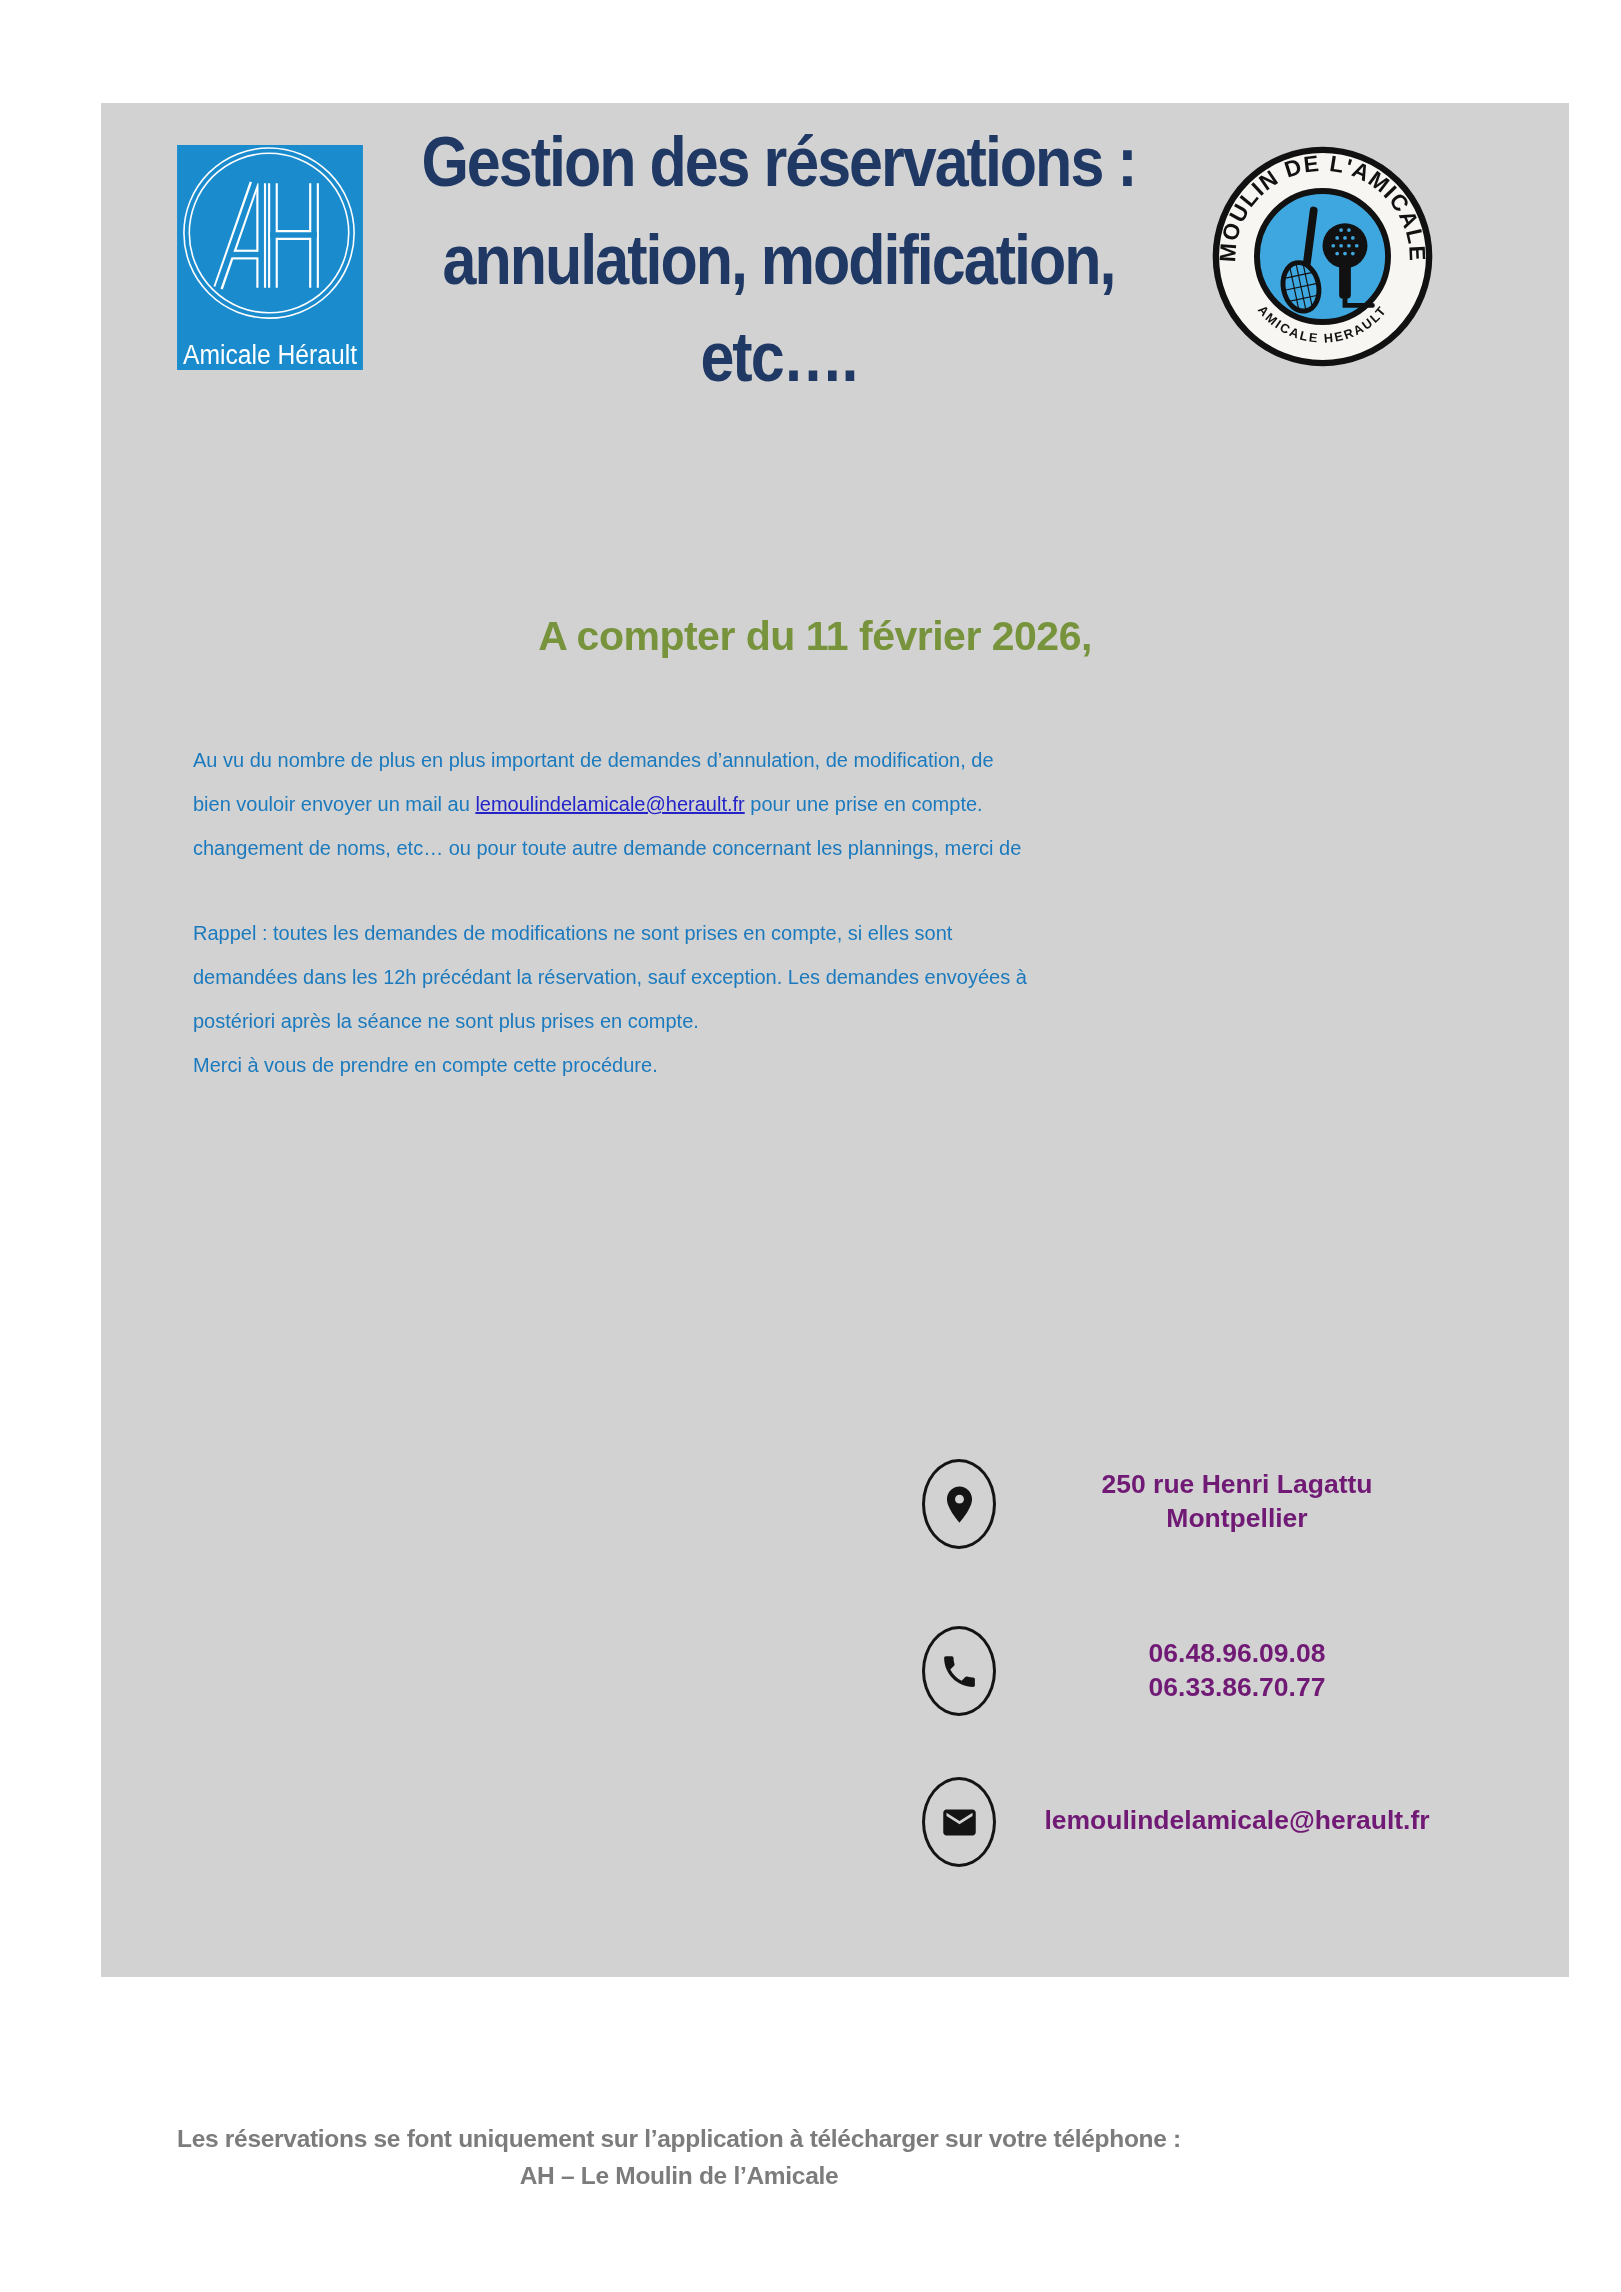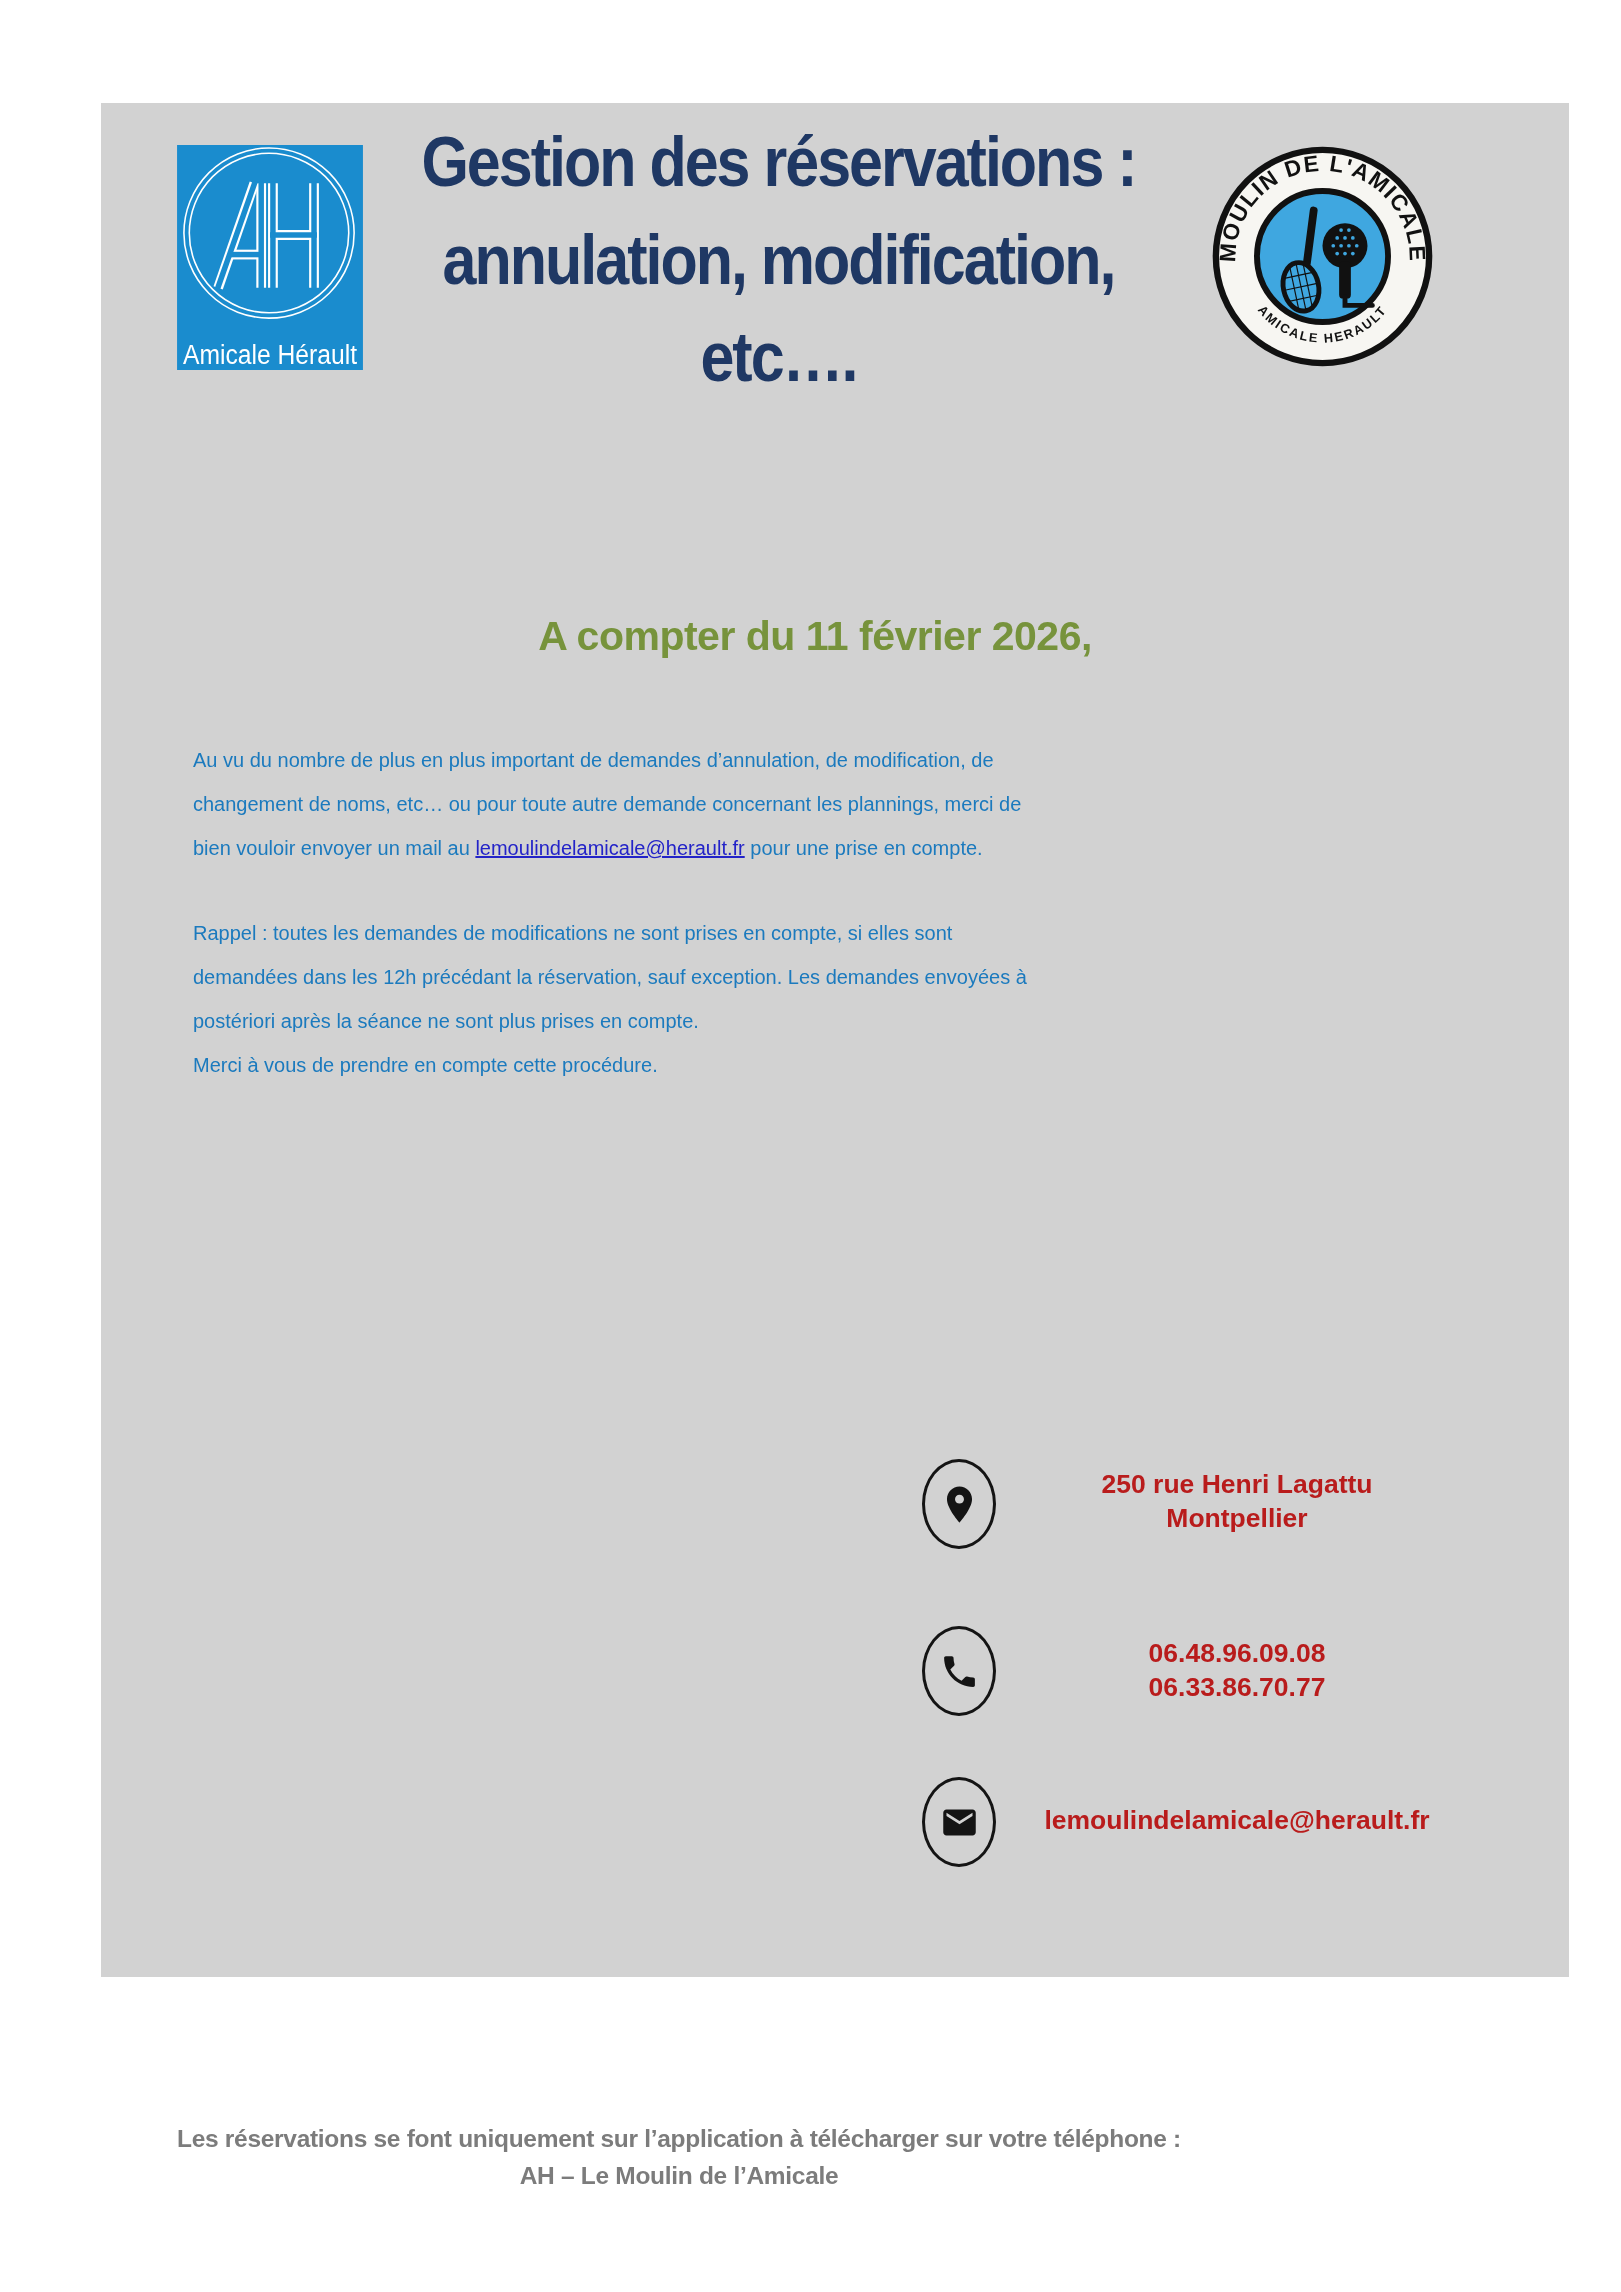--- a/index.html
+++ b/index.html
@@ -45,21 +45,21 @@
   .contact-icon{
     position:absolute;width:74px;height:90px;border:3.9px solid #141414;
     border-radius:50%;box-sizing:border-box;background:transparent;
     display:flex;align-items:center;justify-content:center;left:821px;
   }
   .icon-addr{top:1356px;}
   .icon-phone{top:1523px;}
   .icon-mail{top:1674px;}
   .contact-text{
     position:absolute;left:891px;width:490px;text-align:center;
-    color:#b91c1c;font-weight:bold;font-size:26.5px;line-height:34px;
+    color:#701a75;font-weight:bold;font-size:26.5px;line-height:34px;
     white-space:nowrap;
   }
   .txt-addr{top:1364px;}
   .txt-phone{top:1533px;}
   .txt-mail{top:1700px;}
   
   .footer{
     position:absolute;left:0;top:2120px;width:1358px;text-align:center;
     color:#7C7C7C;font-weight:bold;font-size:24.5px;line-height:37px;
     letter-spacing:-0.3px;
@@ -145,22 +145,22 @@
     <text font-size="13" font-weight="bold" fill="#111111" letter-spacing="2">
       <textPath href="#arcBottom" startOffset="50%" text-anchor="middle">AMICALE HERAULT</textPath>
     </text>
   </svg>
 
   <div class="heading">A compter du 11 février 2026,</div>
 
   <div class="bodytext">
     <p class="para p1">
       <span class="bline">Au vu du nombre de plus en plus important de demandes d’annulation, de modification, de</span>
+      <span class="bline"><span>bien vouloir envoyer un mail au </span><a class="mail-link">lemoulindelamicale@herault.fr</a><span> pour une prise en compte.</span></span>
       <span class="bline">changement de noms, etc… ou pour toute autre demande concernant les plannings, merci de</span>
-      <span class="bline"><span>bien vouloir envoyer un mail au </span><a class="mail-link">lemoulindelamicale@herault.fr</a><span> pour une prise en compte.</span></span>
     </p>
     <p class="para p2">
       <span class="bline">Rappel : toutes les demandes de modifications ne sont prises en compte, si elles sont</span>
       <span class="bline">demandées dans les 12h précédant la réservation, sauf exception. Les demandes envoyées à</span>
       <span class="bline">postériori après la séance ne sont plus prises en compte.</span>
     </p>
     <p class="para p3">Merci à vous de prendre en compte cette procédure.</p>
   </div>
 
   <div class="contact-icon icon-addr">

